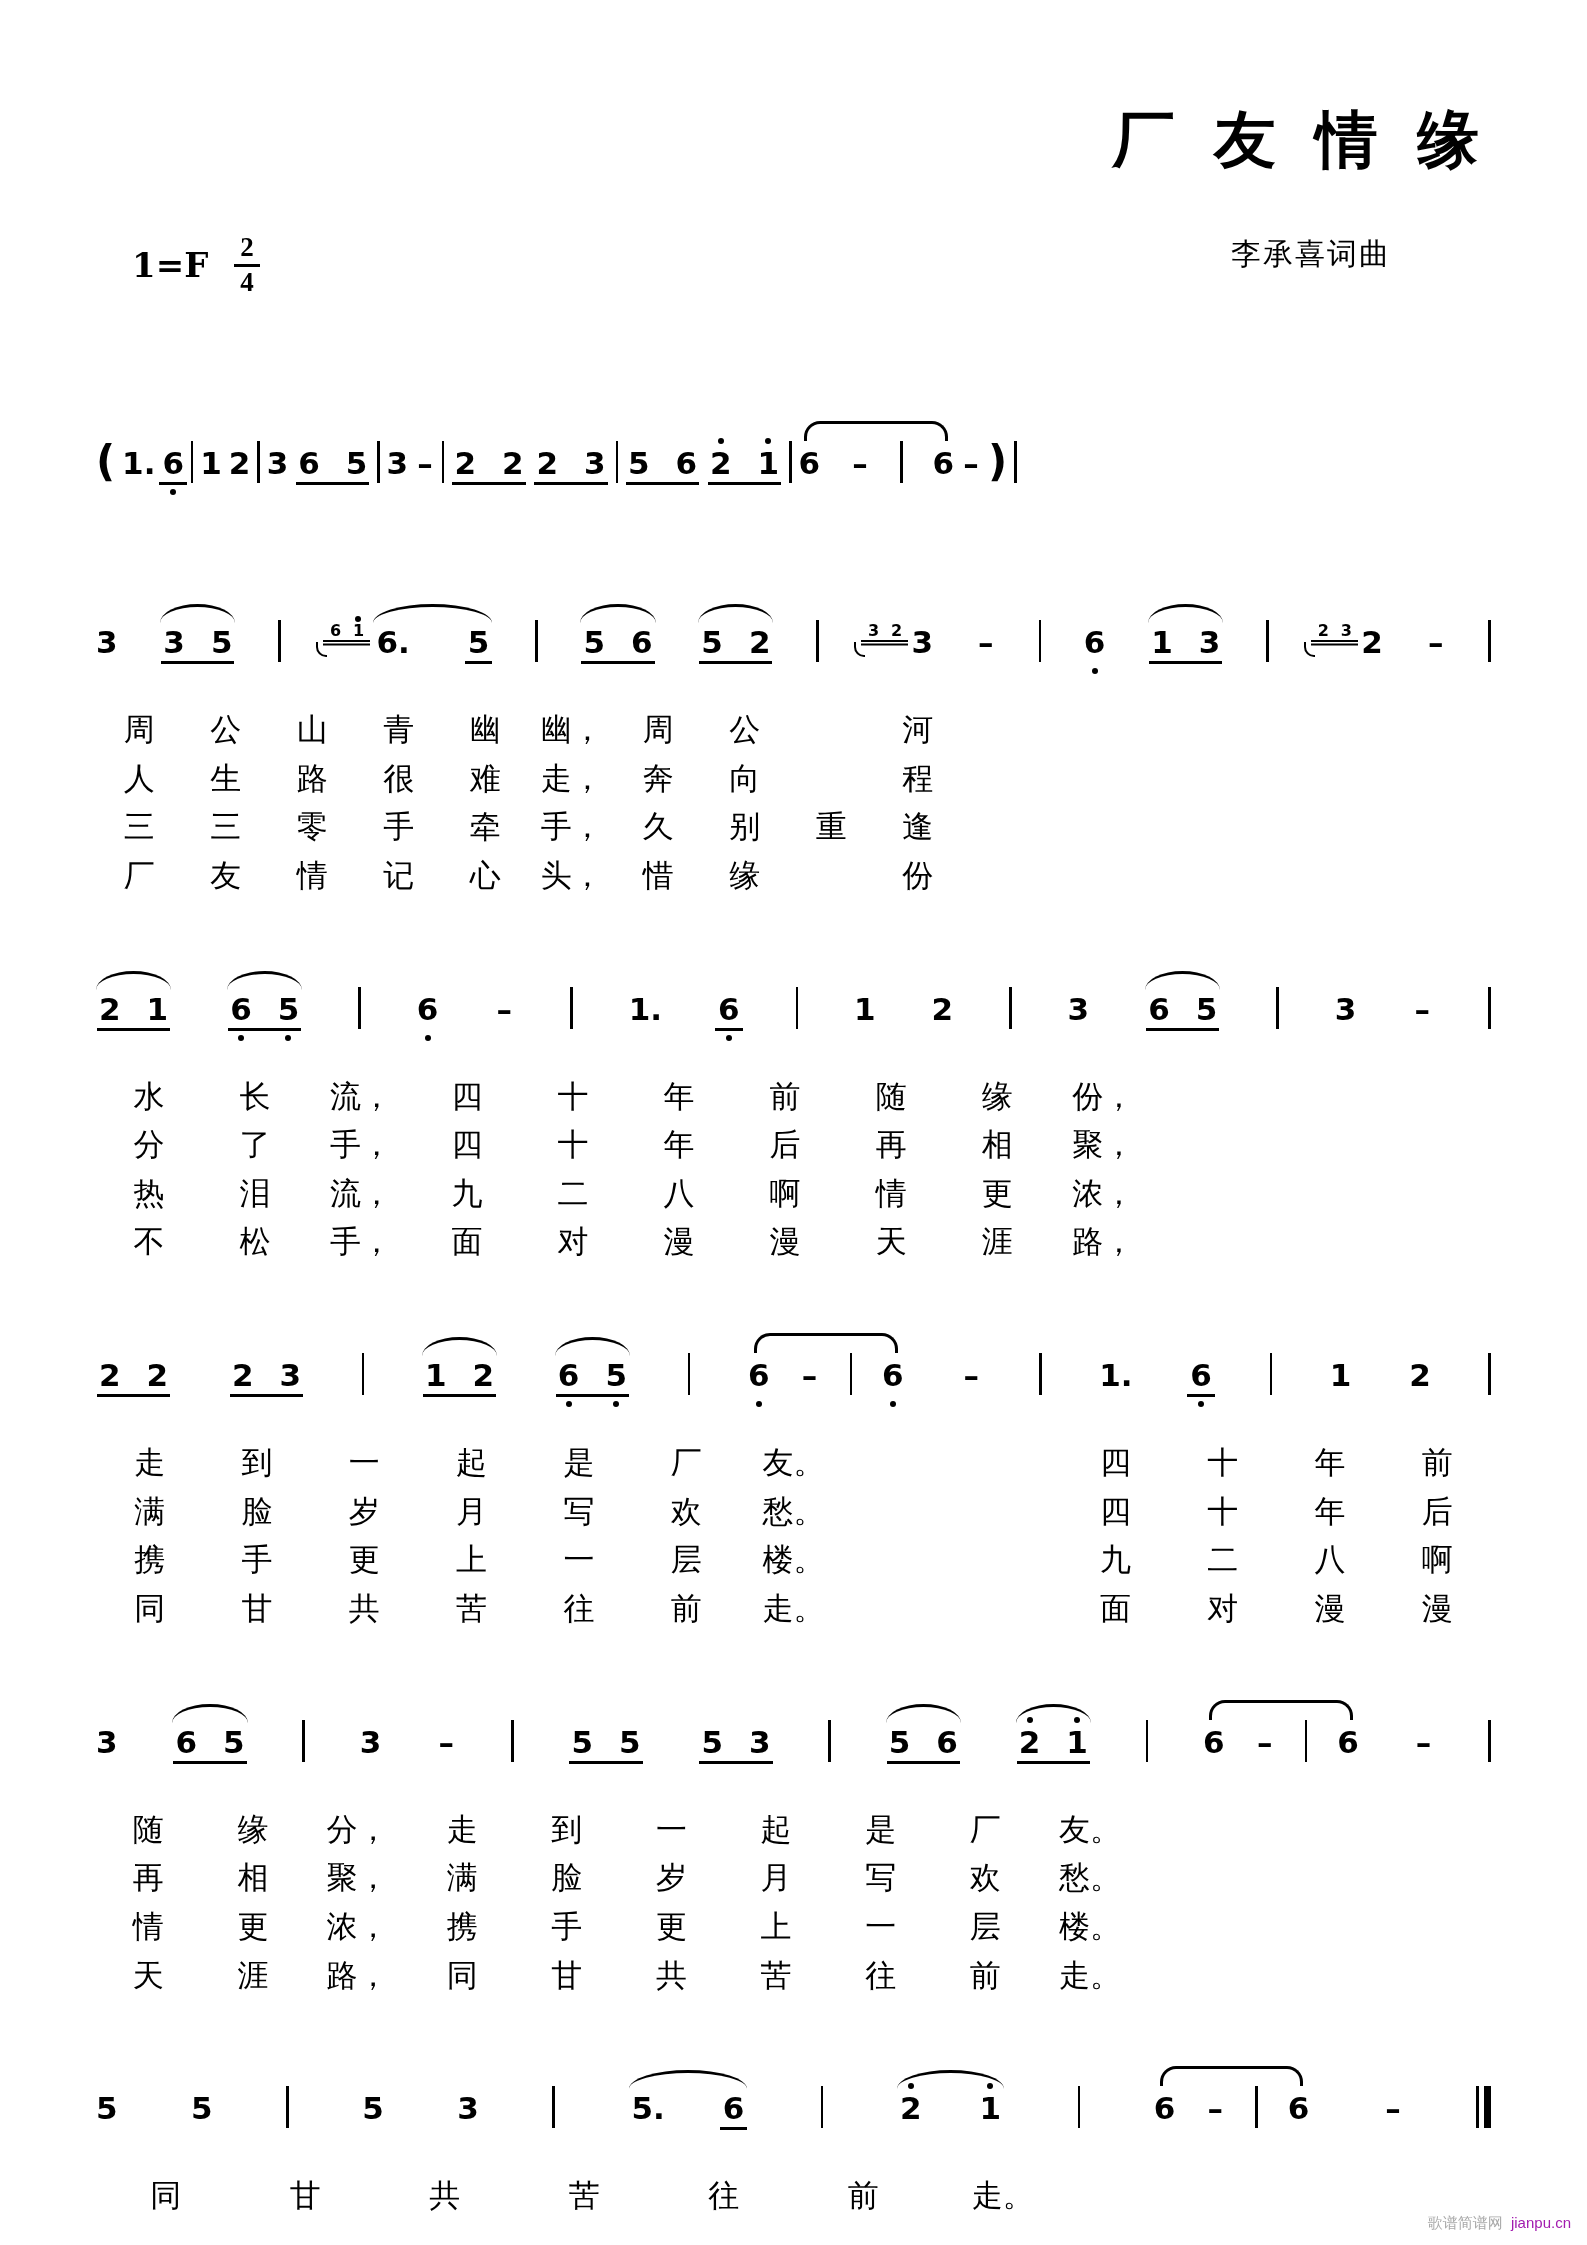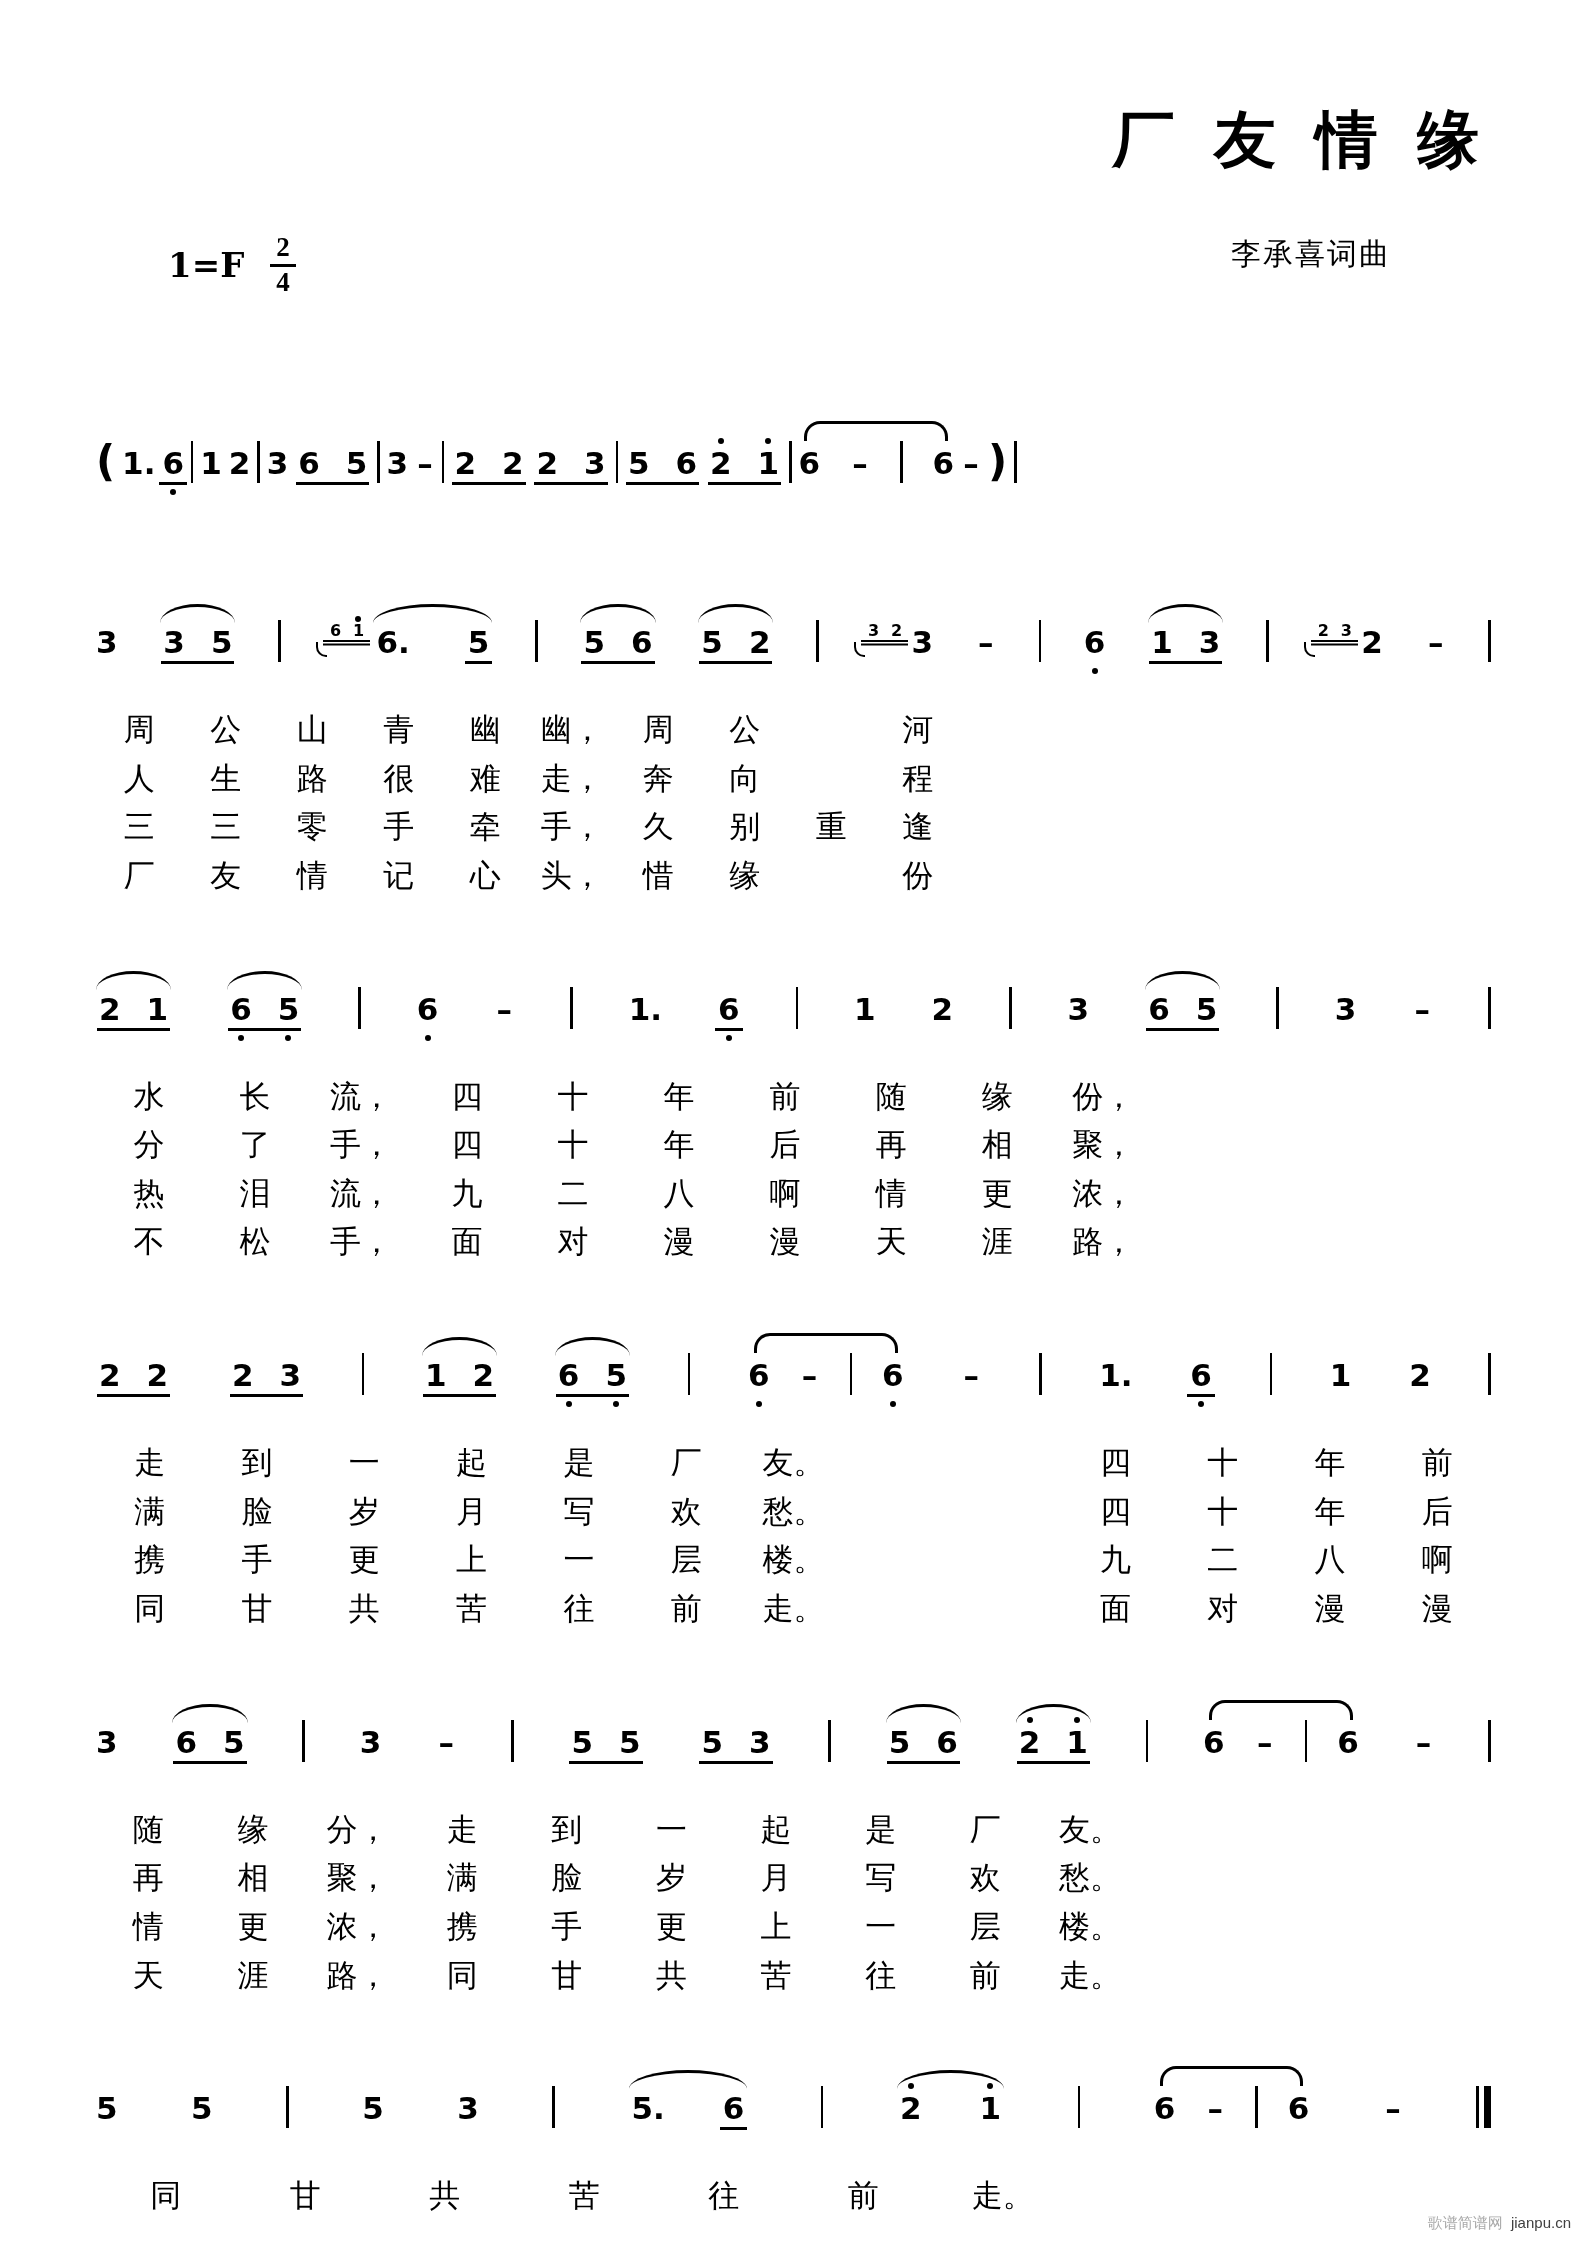--- a/index.html
+++ b/index.html
@@ -9,21 +9,21 @@
     font-family:"Liberation Serif",serif;color:#000;overflow:hidden;
   }
   
   .title{
     text-align:right;font-size:62px;font-weight:bold;letter-spacing:12px;
     margin-top:58px;font-family:"Liberation Serif",serif;
   }
   .meta{display:flex;justify-content:space-between;align-items:flex-start;
     margin-top:52px;padding:0 100px 0 36px;}
   .keysig{display:flex;align-items:center;gap:26px;}
-  .tonic{font-size:34px;font-weight:bold;font-family:"DejaVu Serif",serif;margin-left:36px;}
+  .tonic{font-size:34px;font-weight:bold;font-family:"DejaVu Serif",serif;}
   .frac{display:inline-flex;flex-direction:column;align-items:center;line-height:1;}
   .frac .ft{font-size:27px;font-weight:bold;border-bottom:3.5px solid #000;padding:0 6px 3px 6px;}
   .frac .fb{font-size:27px;font-weight:bold;padding-top:2px;}
   .credit{font-size:30px;letter-spacing:2px;}
   
   .mrow{display:flex;justify-content:space-between;align-items:flex-start;margin-top:88px;}
   .mrow.intro{width:66%;margin-top:140px;}
   .mrow.l2{margin-top:118px;}
   
   .note{display:grid;grid-template-rows:10px 36px 5px 10px;justify-items:center;}
@@ -66,21 +66,21 @@
   .syl{text-align:center;font-size:31px;line-height:1.15;
     font-family:"Liberation Serif",serif;white-space:nowrap;}
   #ly2{width:62%;}
   #ly3{width:76%;}
   #ly4{width:100%;}
   #ly5{width:75%;}
   #ly6{width:70%;}
   
   .watermark{position:absolute;right:16px;bottom:12px;font-size:15px;color:#a9a9a9;
     font-family:"Liberation Sans",sans-serif;}
-  .watermark .wurl{color:#404040;margin-left:4px;}
+  .watermark .wurl{color:#a21caf;margin-left:4px;}
 </style>
 </head>
 <body>
 
 <div class="page">
 
   <div class="title">厂 友 情 缘</div>
 
   <div class="meta">
     <div class="keysig">

